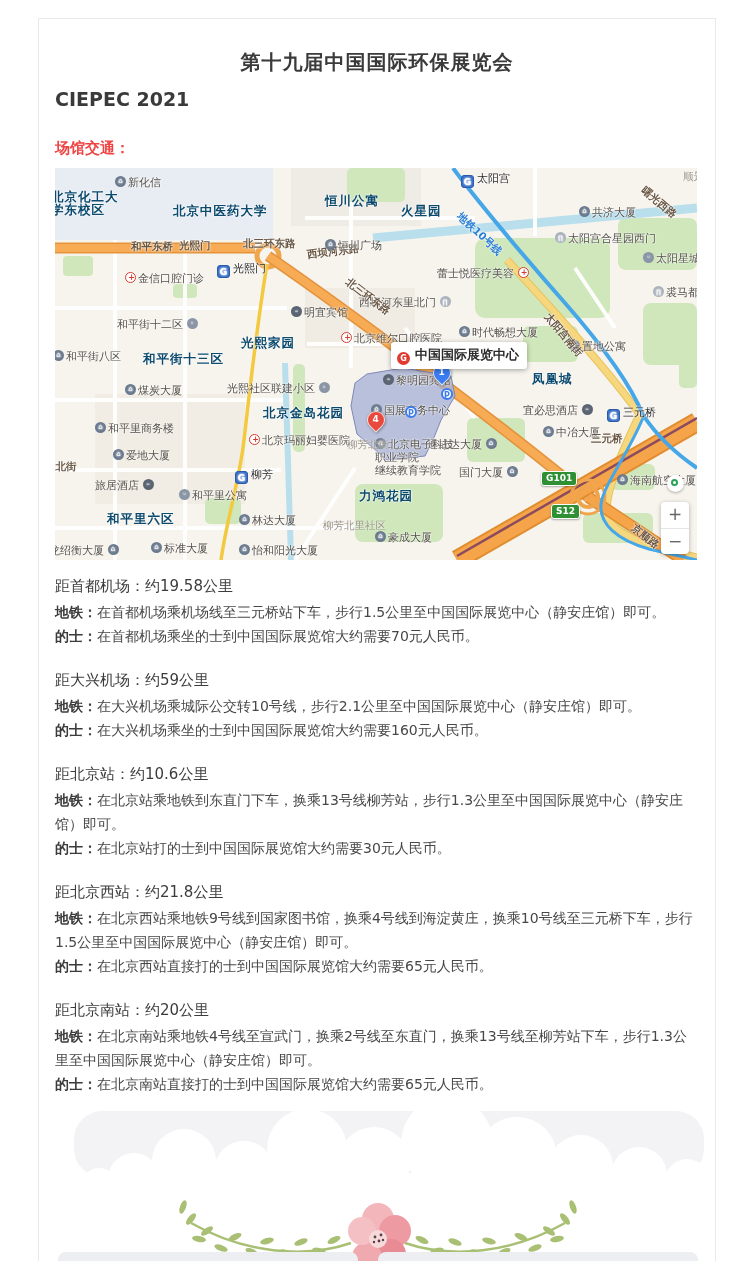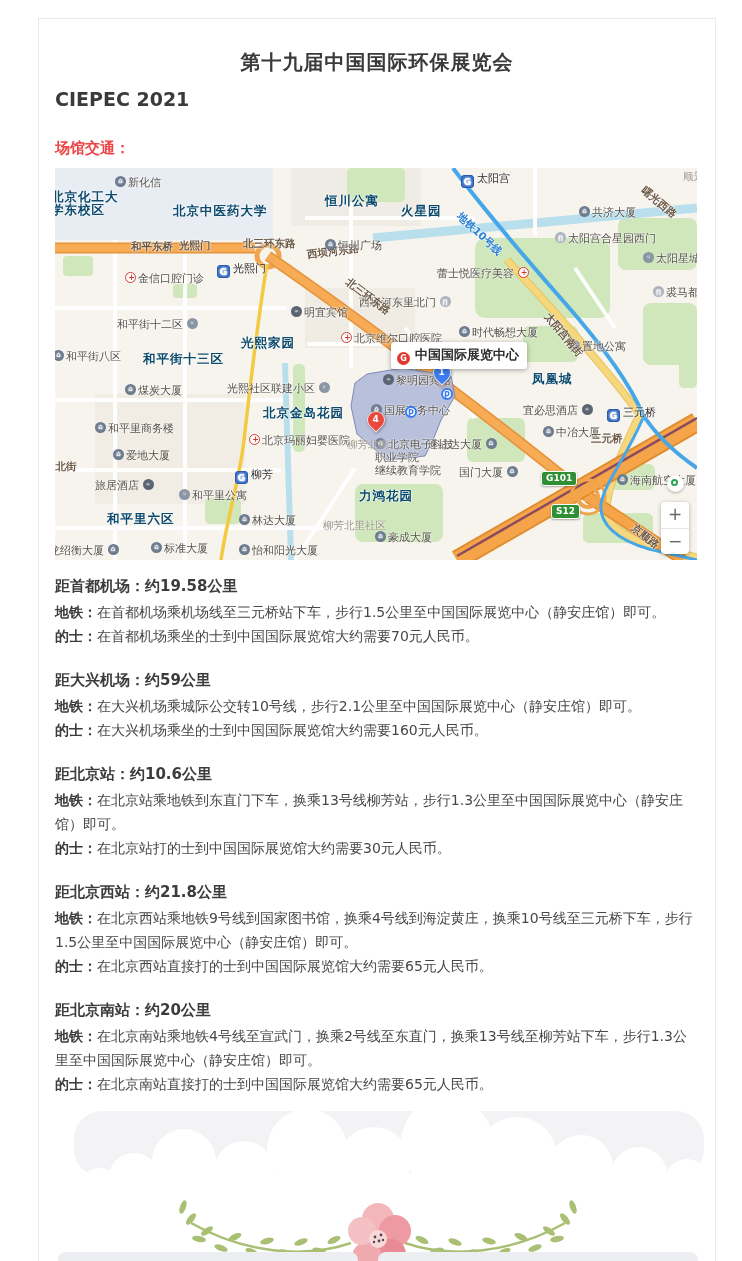--- a/index.html
+++ b/index.html
@@ -38,21 +38,21 @@
   .venue-ic{display:inline-block;width:13px;height:13px;border-radius:50%;background:#e0392f;color:#fff;font-size:8px;font-weight:bold;text-align:center;line-height:13px;margin-right:5px;vertical-align:-2px;}
   .zoomctl{position:absolute;left:606px;top:334px;width:28px;height:52px;background:#fff;border-radius:4px;box-shadow:0 1px 4px rgba(0,0,0,.3);}
   .zoomctl .zb{width:28px;height:26px;text-align:center;font-size:17px;color:#666;line-height:25px;cursor:pointer;user-select:none;}
   .zoomctl .zb:first-child{border-bottom:1px solid #e6e6e6;}
   .locbtn{position:absolute;left:612px;top:307px;width:17px;height:17px;border-radius:50%;background:#fff;box-shadow:0 1px 3px rgba(0,0,0,.3);cursor:pointer;}
   .locbtn::after{content:"";position:absolute;left:4px;top:4px;width:7px;height:7px;border-radius:50%;border:2px solid #2aa35a;box-sizing:border-box;}
 
   
   .sections{margin-top:15px;}
   .section{margin-bottom:21px;}
-  .sec-head{font-size:15px;font-weight:bold;color:#3c3c3c;line-height:22px;margin-bottom:3px;}
+  .sec-head{font-size:15px;font-weight:normal;color:#3c3c3c;line-height:22px;margin-bottom:3px;}
   .sec-line{margin:0;font-size:14px;line-height:24px;color:#474747;}
   .sec-line b{color:#3c3c3c;}
 
   
   .footer-deco{position:absolute;left:0;top:1072px;width:678px;height:185px;}
   .bottom-bar{position:absolute;left:58px;top:1252px;width:300px;height:16px;background:#eceef2;border-radius:8px;}
   .bottom-bar2{position:absolute;left:378px;top:1252px;width:320px;height:16px;background:#eceef2;border-radius:8px;}
 </style>
 </head>
 <body>

